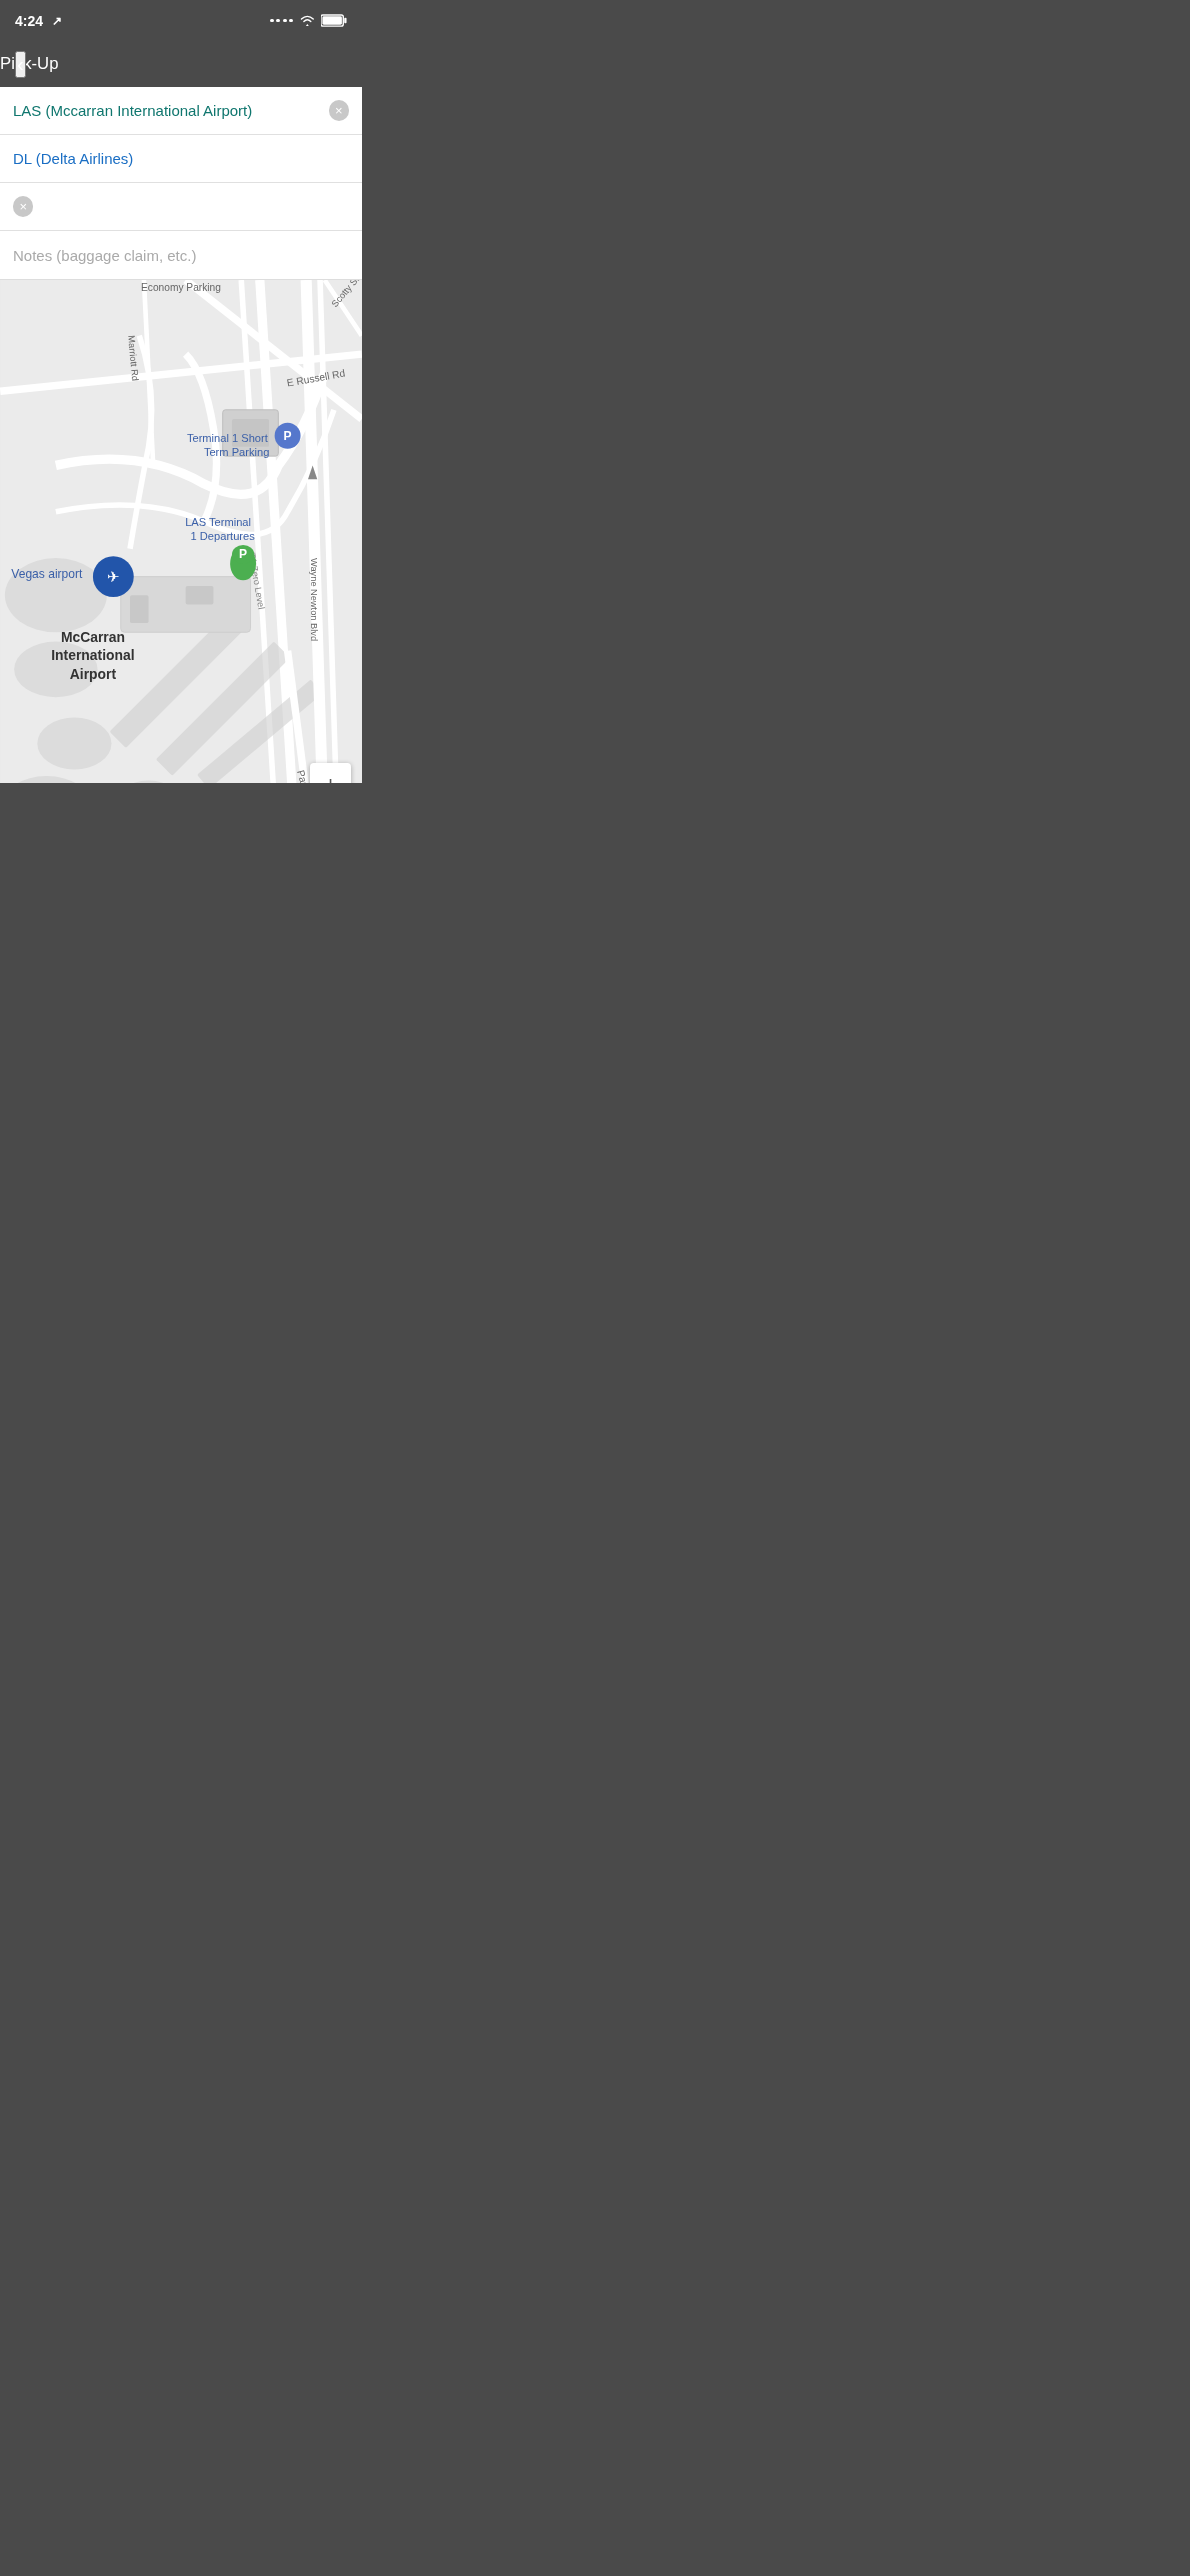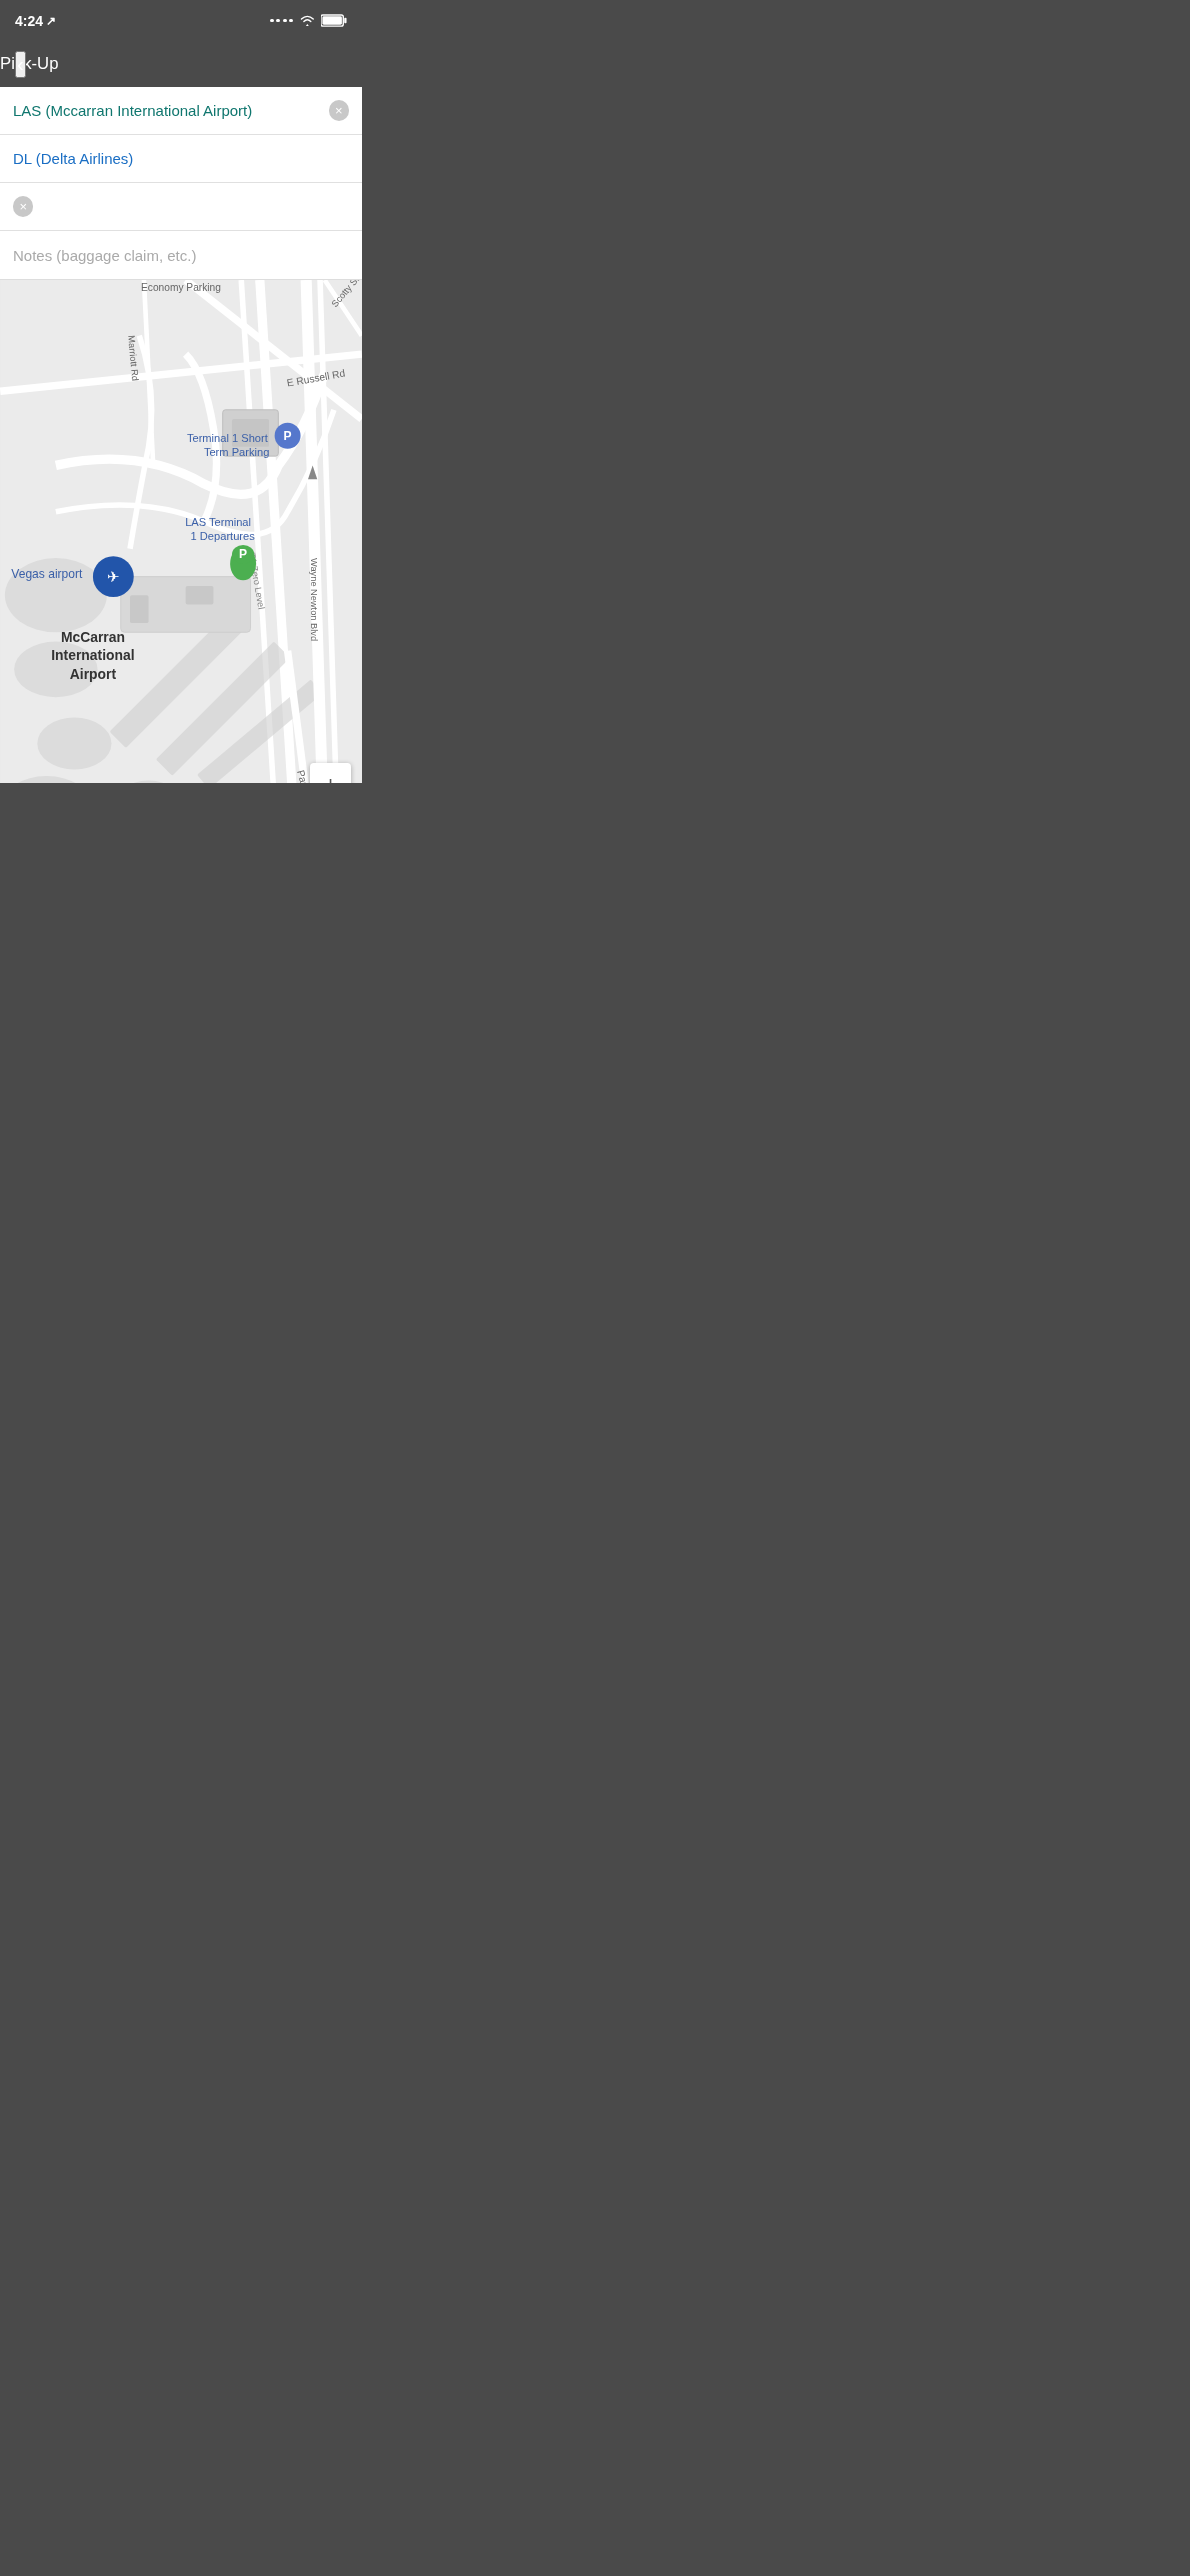--- a/index.html
+++ b/index.html
@@ -22,21 +22,21 @@
       align-items: center;
       justify-content: space-between;
       padding: 0 15px;
     }
     .status-time {
       color: white;
       font-size: 14px;
       font-weight: 600;
       display: flex;
       align-items: center;
-      gap: 3px;
+      gap: 9px;
       justify-content: center;
     }
     .status-icons {
       display: flex;
       align-items: center;
       gap: 5.6px;
     }
     .status-dots {
       display: flex; gap: 2.8px; align-items: center;
     }

